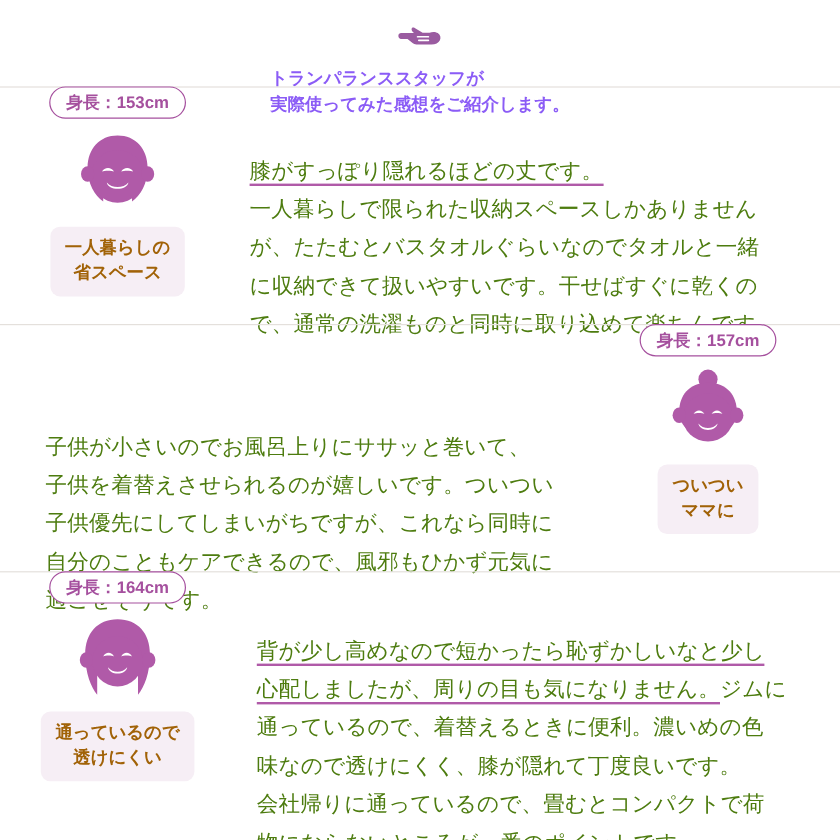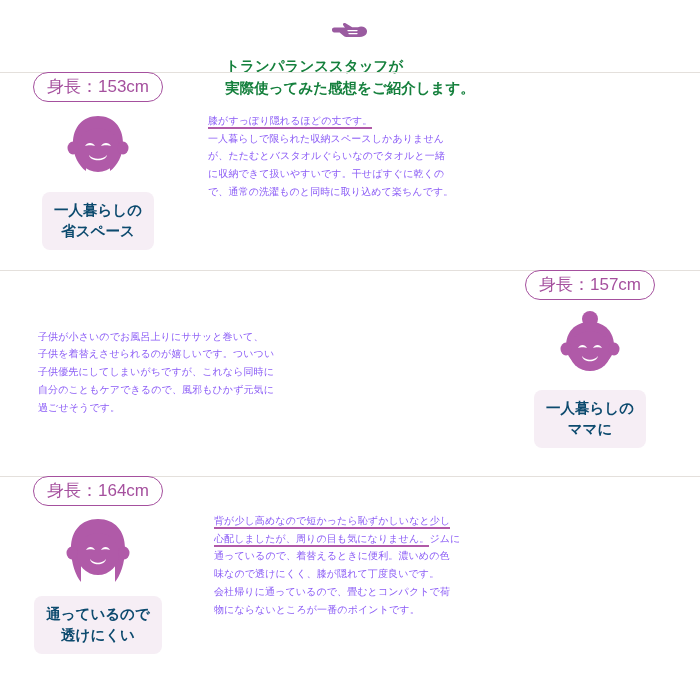--- a/index.html
+++ b/index.html
@@ -44,21 +44,21 @@
   .hand-icon {
     display: inline-block;
     width: 40px;
     height: 26px;
     color: #9a5ba0;
   }
   .header-text {
     font-size: 14.5px;
     font-weight: bold;
     line-height: 1.5;
-    color: #15803d;
+    color: #8b5cf6;
     white-space: pre-line;
   }
 
   .divider {
     position: absolute;
     left: 0;
     width: 700px;
     height: 1px;
     background: #e4e0dc;
   }
@@ -85,53 +85,53 @@
   }
   .profile.left  { left: 28px; }
   .profile.right { left: 520px; }
 
   .height-badge {
     display: inline-block;
     background: #ffffff;
     border: 1.6px solid #a5509e;
     border-radius: 17px;
     color: #a5509e;
-    font-size: 17px;
-    font-weight: normal;
+    font-size: 14px;
+    font-weight: bold;
     padding: 5px 13px 6px 13px;
     line-height: 1;
     white-space: nowrap;
   }
 
   .avatar {
     margin: 10px auto 8px auto;
     width: 92px;
     height: 72px;
   }
   .avatar svg { display: block; }
 
   .tagline {
     display: inline-block;
     background: #f6eef5;
     border-radius: 8px;
-    color: #0c4a6e;
+    color: #a16207;
     font-size: 14.5px;
     font-weight: bold;
     line-height: 1.45;
     padding: 8px 12px;
     white-space: pre-line;
     text-align: center;
   }
 
   
   .bodytext {
     position: absolute;
-    font-size: 10px;
+    font-size: 18px;
     line-height: 1.78;
-    color: #8b5cf6;
+    color: #4d7c0f;
     white-space: pre-line;
     letter-spacing: 0.1px;
   }
   .bodytext .ul {
     border-bottom: 2px solid #b05aa8;
     padding-bottom: 1px;
   }
 
   .r1 .bodytext { left: 208px; top: 22px; width: 468px; }
   .r2 .bodytext { left: 38px;  top: 22px; width: 468px; }
@@ -209,21 +209,21 @@
             <ellipse cx="22" cy="39" rx="5.5" ry="6.5"></ellipse>
             <ellipse cx="70" cy="39" rx="5.5" ry="6.5"></ellipse>
           </g>
           <g fill="#ffffff">
             <path d="M34 38 C36 34 41 34 43 38 C41 37 36 37 34 38 Z"></path>
             <path d="M49 38 C51 34 56 34 58 38 C56 37 51 37 49 38 Z"></path>
             <path d="M38 46 C42 51 50 51 54 46 C53 53 39 53 38 46 Z"></path>
           </g>
         </svg>
       </div>
-      <div class="tagline">一人暮らしの
+      <div class="tagline">ついつい
 ママに</div>
     </div>
   </div>
 
   <div class="divider d3"></div>
 
   <div class="row r3">
     <div class="profile left">
       <div class="height-badge">身長：164cm</div>
       <div class="avatar">

